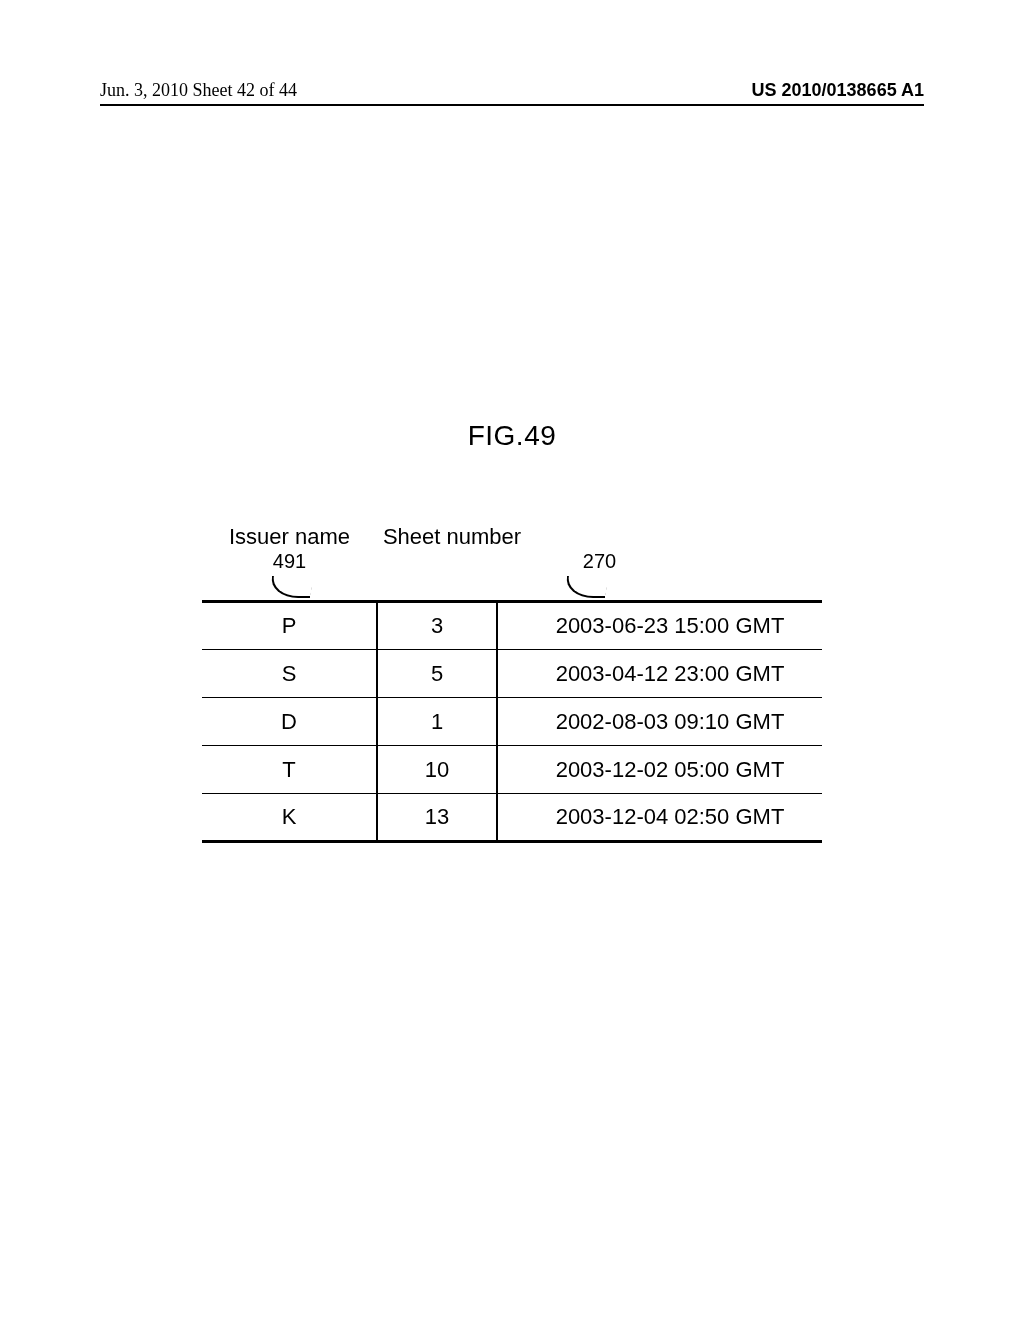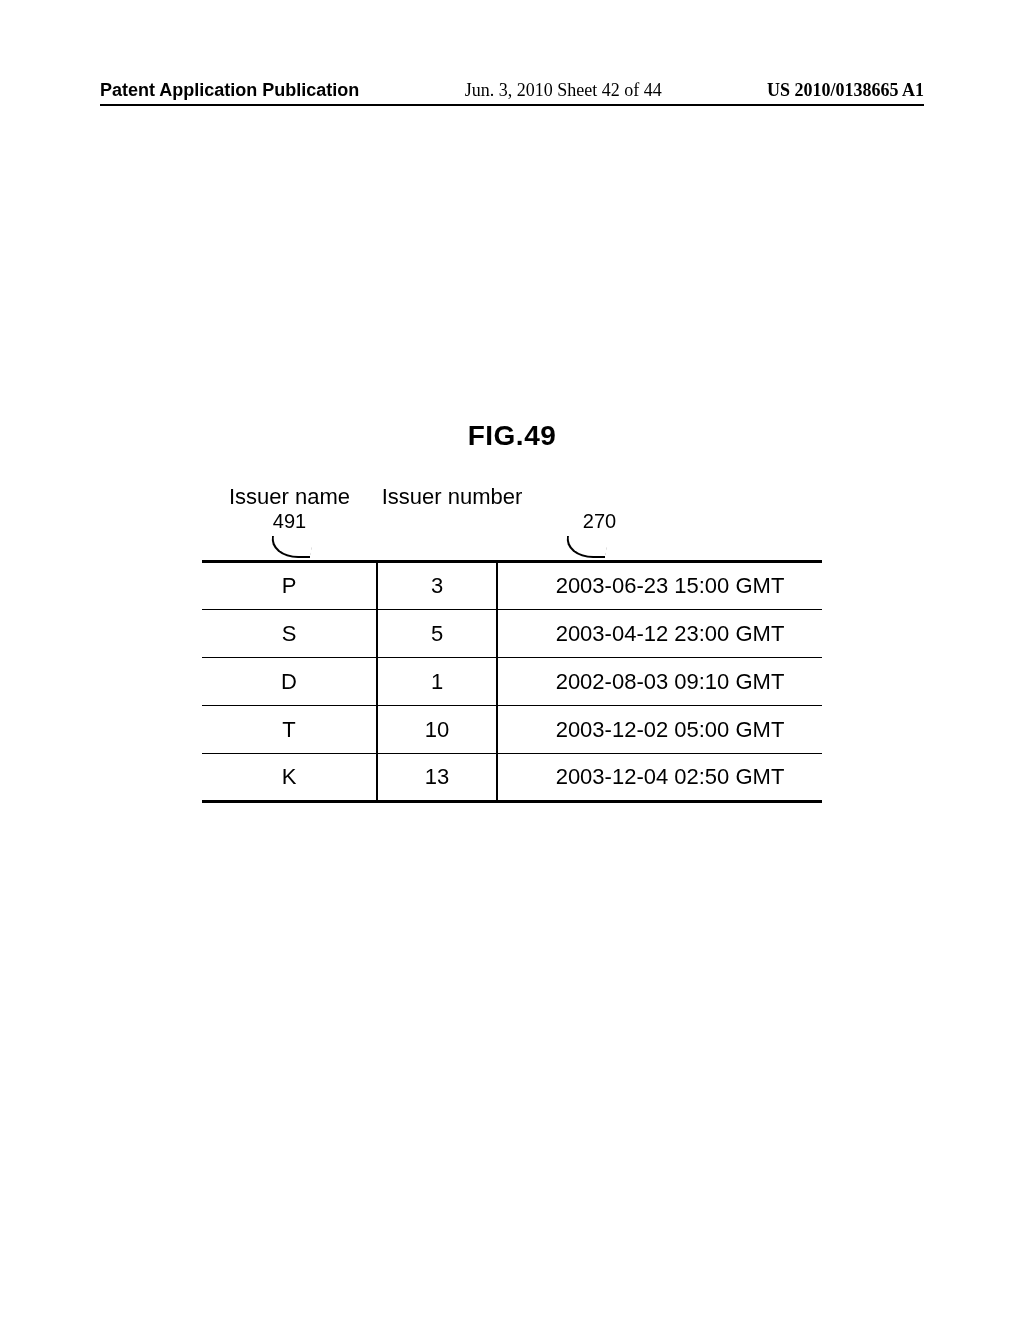--- a/index.html
+++ b/index.html
@@ -15,41 +15,41 @@
       top: 80px;
       left: 100px;
       right: 100px;
       display: flex;
       justify-content: space-between;
       align-items: baseline;
       font-size: 18px;
     }
     .header-left { font-weight: bold; }
     .header-center { font-family: Georgia, 'Times New Roman', serif; }
-    .header-right { font-family: Liberation Serif, serif; font-weight: bold; }
+    .header-right { font-family: Liberation Sans, sans-serif; font-weight: bold; }
     .header-rule {
       position: absolute;
       top: 104px;
       left: 100px;
       right: 100px;
       border-top: 2px solid #000;
     }
 
     .figure {
       position: absolute;
       top: 420px;
       left: 50%;
       transform: translateX(-50%);
       width: 620px;
     }
     .fig-title {
       text-align: center;
       font-size: 28px;
-      font-weight: bold;
-      margin-bottom: 32px;
+      font-weight: normal;
+      margin-bottom: 72px;
       letter-spacing: 0.5px;
     }
 
     .col-headers {
       display: flex;
       font-size: 22px;
     }
     .col-headers > div { text-align: center; }
     .col-headers .c1 { width: 175px; }
     .col-headers .c2 { width: 150px; }
@@ -108,32 +108,31 @@
     td:first-child { border-left: none; }
     td:last-child { border-right: none; padding-left: 28px; }
     td.col1 { width: 175px; }
     td.col2 { width: 120px; }
     td.col3 { }
   </style>
 </head>
 <body>
 
 <div class="header-row">
-  <span class="header-left">Patent Application Publication</span>
   <span class="header-center">Jun. 3, 2010  Sheet 42 of 44</span>
   <span class="header-right">US 2010/0138665 A1</span>
 </div>
 <div class="header-rule"></div>
 
 <div class="figure">
   <div class="fig-title">FIG.49</div>
 
   <div class="col-headers">
     <div class="c1">Issuer name</div>
-    <div class="c2">Issuer number</div>
+    <div class="c2">Sheet number</div>
   </div>
 
   <div class="refs">
     <div class="c1">
       <span class="refnum">491</span>
       <div class="arc-wrap"><span class="arc"></span></div>
     </div>
     <div class="c3">
       <span class="refnum">270</span>
       <div class="arc-wrap"><span class="arc"></span></div>

